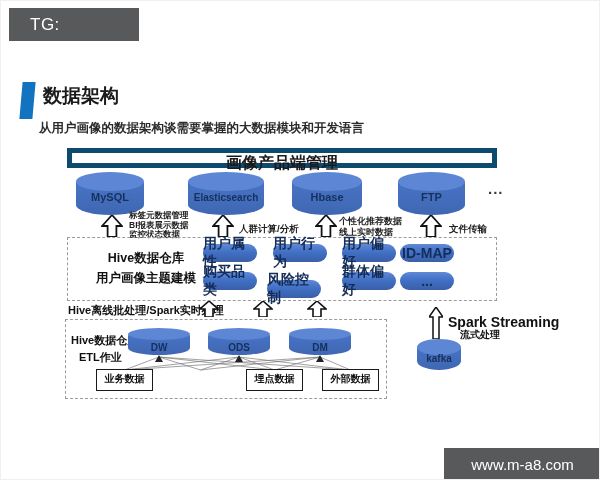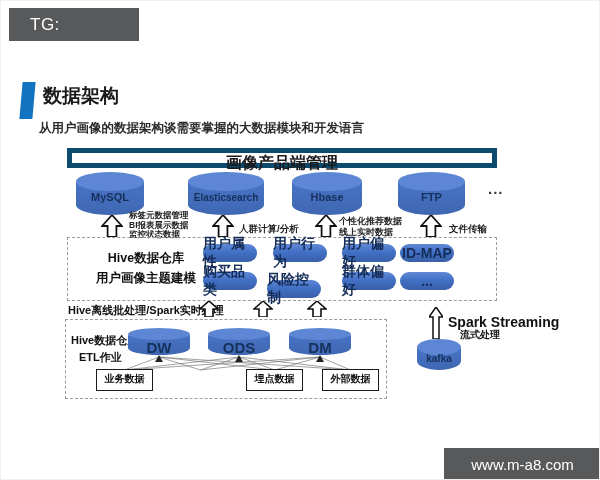--- a/index.html
+++ b/index.html
@@ -26,21 +26,21 @@
          background:linear-gradient(#4a77ca,#3f67b2);
          display:flex; align-items:center; justify-content:center; }
   .cyl::before { content:""; position:absolute; left:0; top:-1px; width:100%;
                  height:19px; border-radius:50%; background:#5d87d4; }
   .cyl > span { position:relative; z-index:1; font-weight:bold; color:#16305c;
                 margin-top:6px; }
   .cyl-lg { height:42px; }
   .cyl-lg > span { font-size:11px; }
   .cyl-sm { height:26px; border-radius:50%/7px; }
   .cyl-sm::before { height:12px; }
-  .cyl-sm > span { font-size:15px; margin-top:11px; }
+  .cyl-sm > span { font-size:10px; margin-top:11px; }
   .cyl-kafka { height:30px; border-radius:50%/9px; }
   .cyl-kafka::before { height:16px; }
   .cyl-kafka > span { font-size:10px; margin-top:6px; }
 
   .ellipsis { position:absolute; left:487px; top:179px; font-size:15px;
               font-weight:bold; color:#3a3a3a; letter-spacing:1px; }
 
   .ann { position:absolute; font-weight:bold; color:#222; }
   .ann span { display:block; }
   .ann-sm { font-size:8.5px; line-height:9.5px; }

